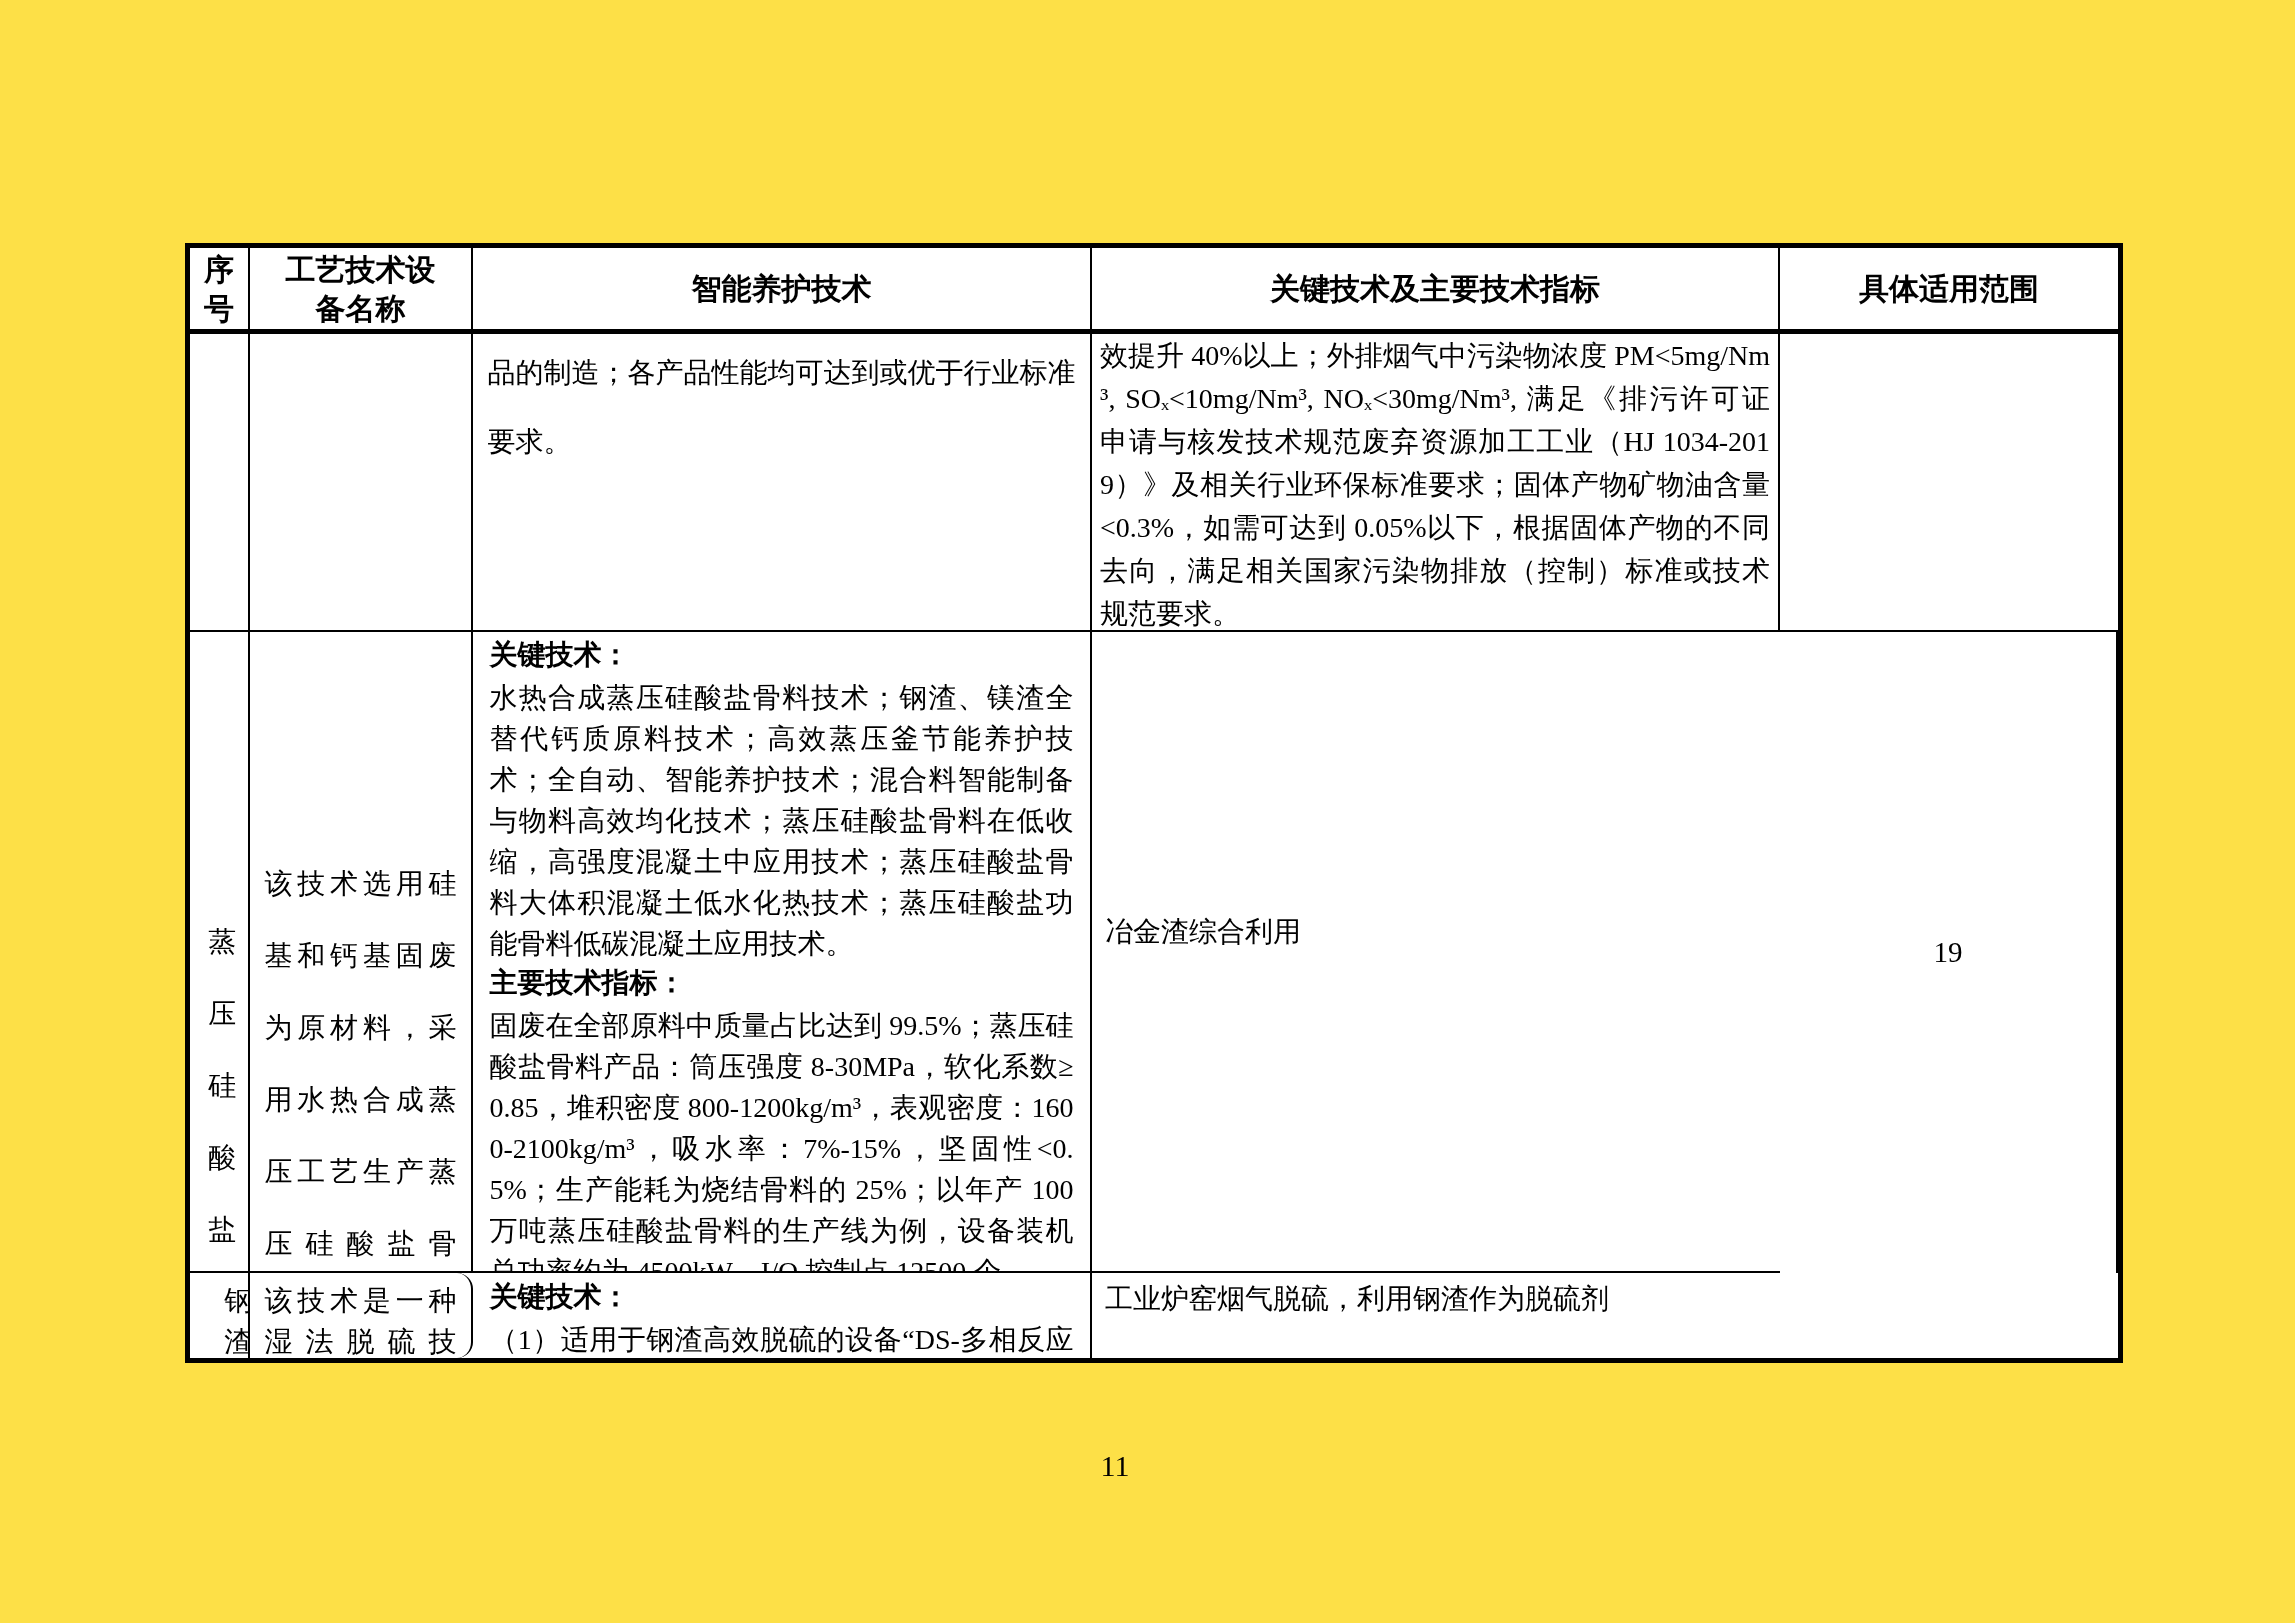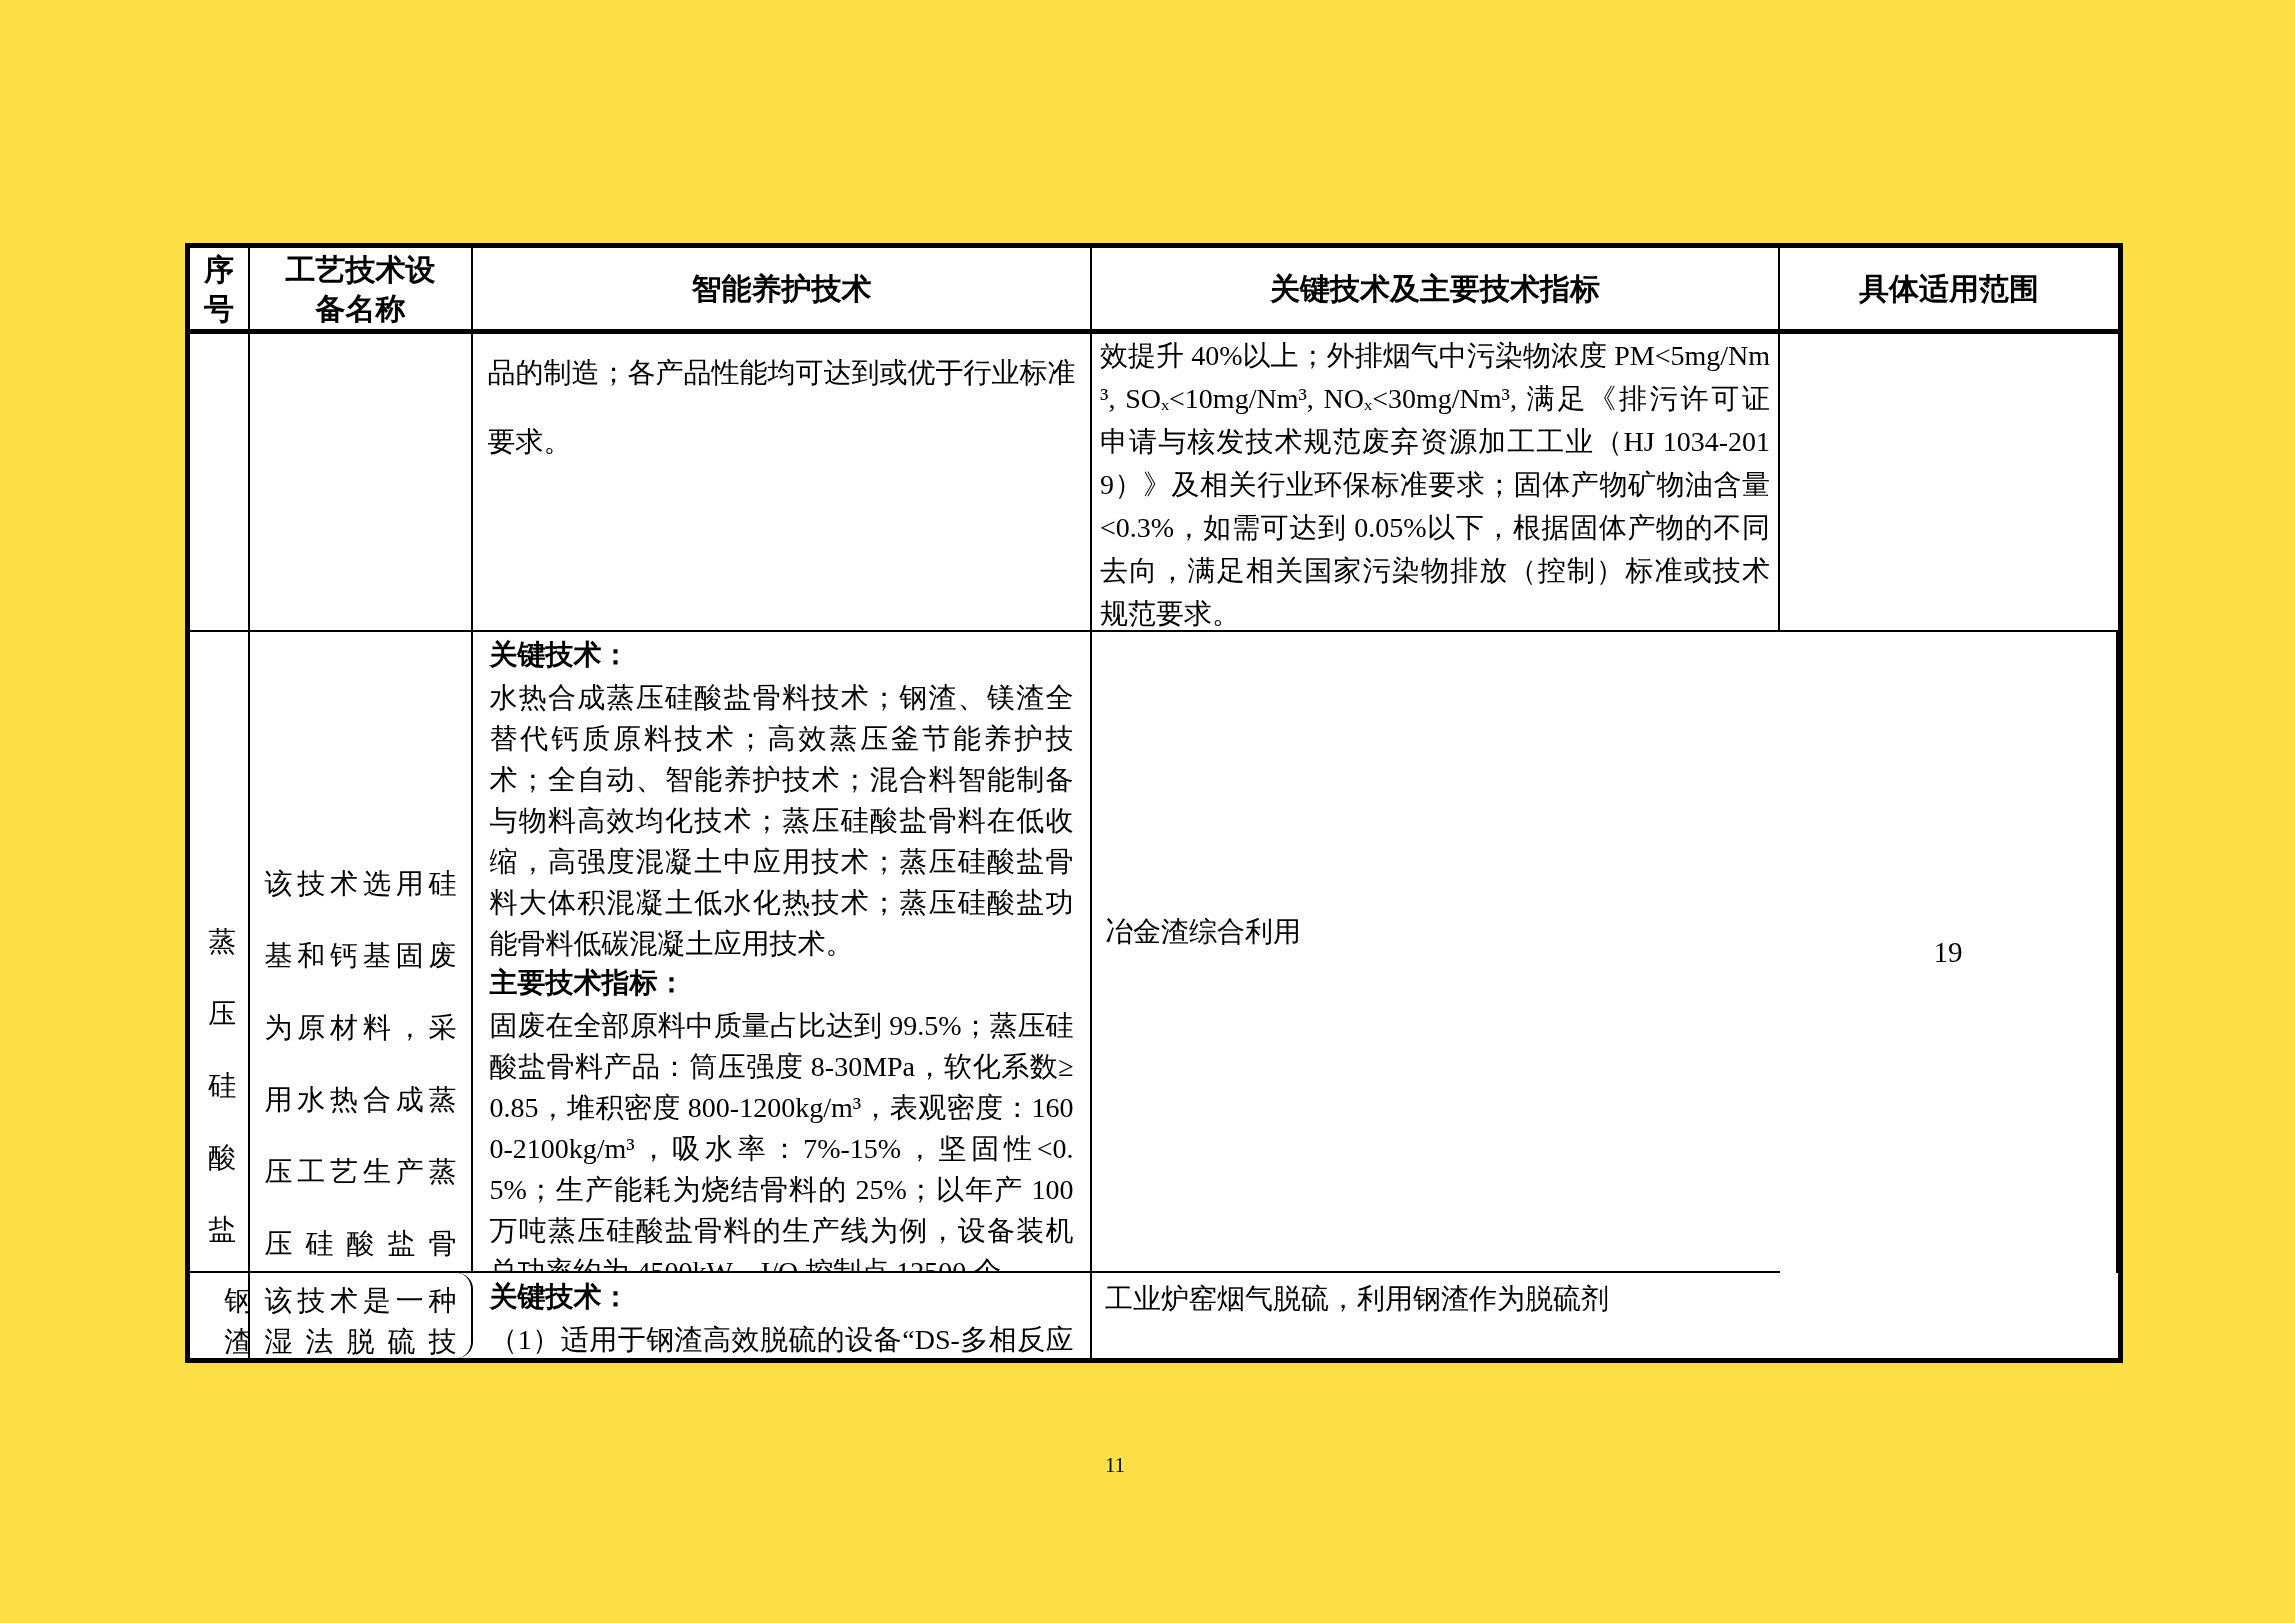--- a/index.html
+++ b/index.html
@@ -90,21 +90,21 @@
   .c-intro { padding: 6.5px 14.4px 0; line-height: 41px; border-radius: 16px; }
   .c-tech  { padding: 5.2px 16.4px 0;  line-height: 41px; }
   .c-scope { padding: 5.2px 13px 0;  line-height: 41px; }
 
   .page-number {
     position: absolute;
     top: 1449px;
     left: 0;
     width: 2230px;
     text-align: center;
-    font-size: 21px;
+    font-size: 30px;
     line-height: 33px;
   }
 </style>
 </head>
 <body>
 
 <div class="page">
 
   <div class="doc-table">
 

